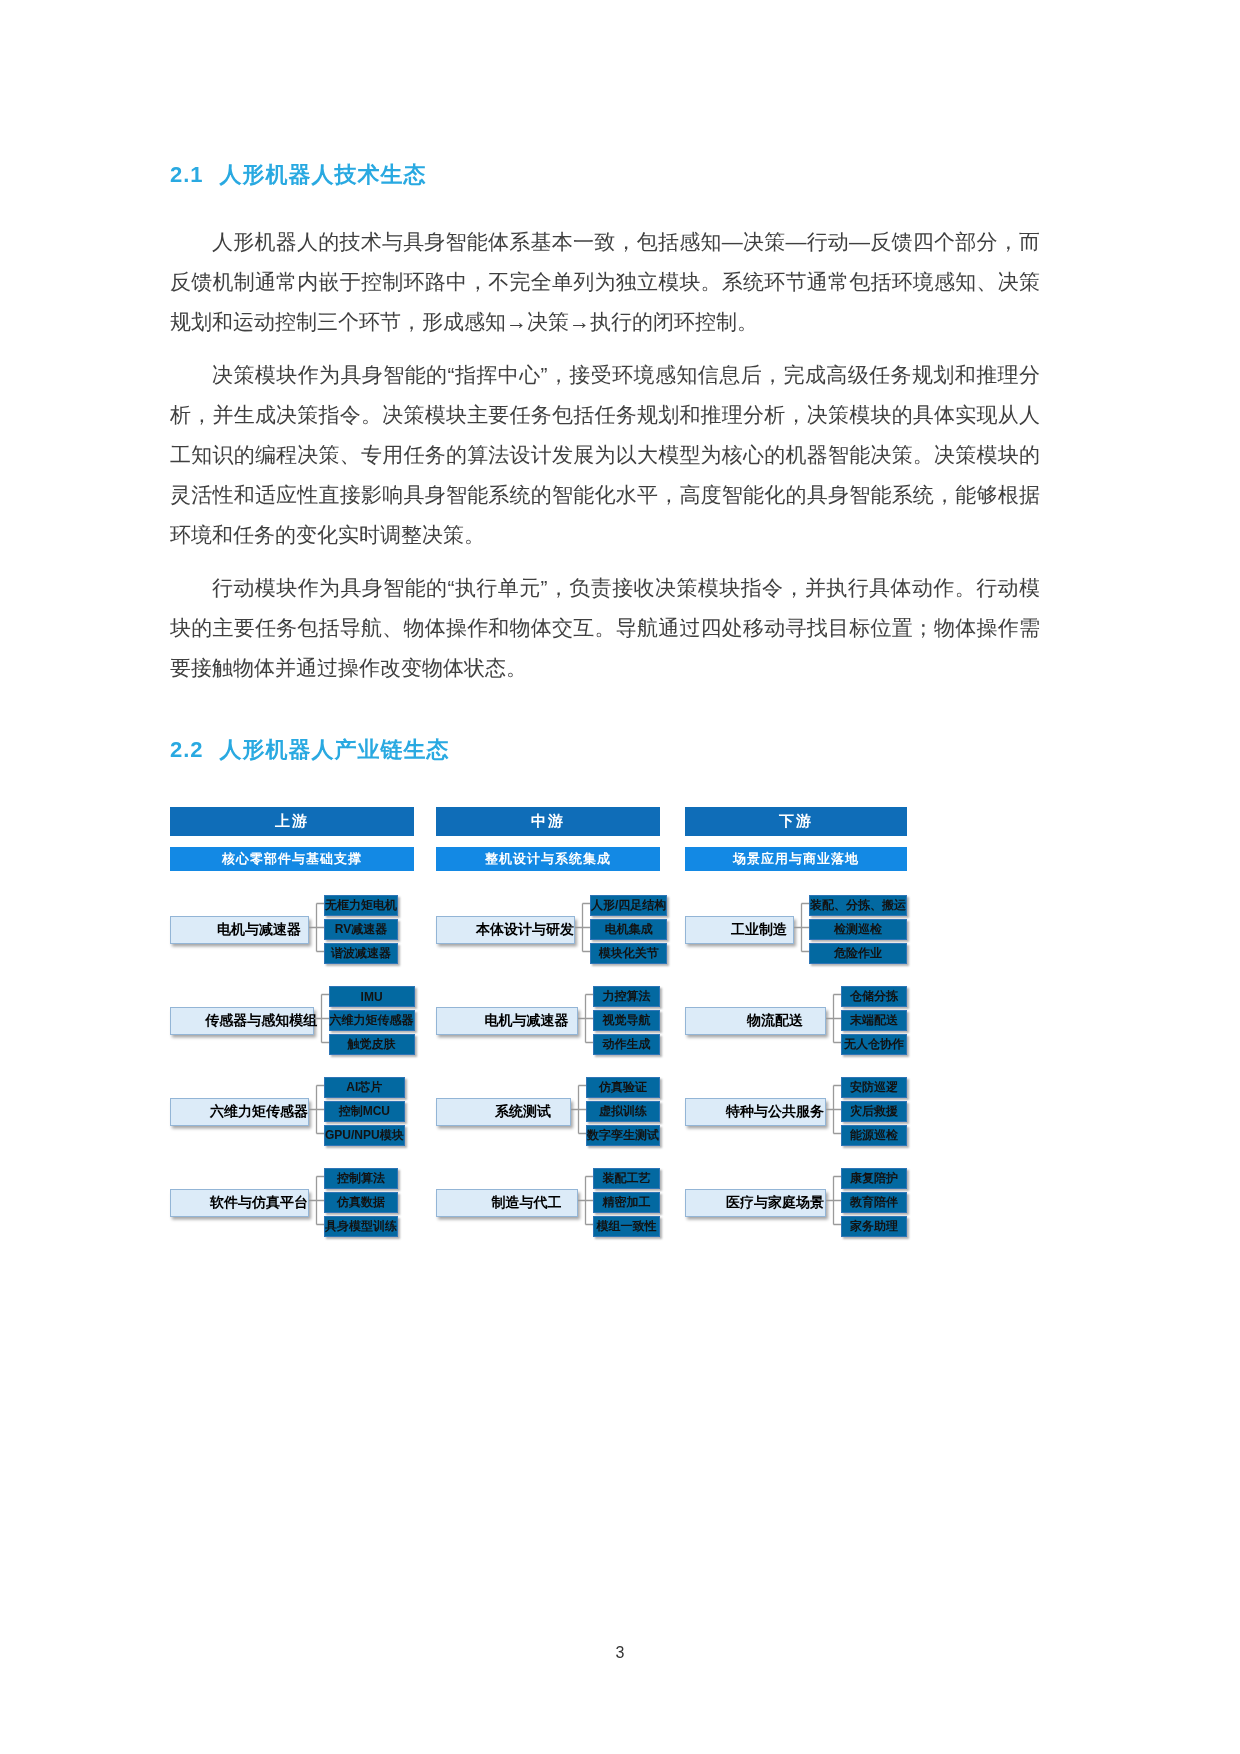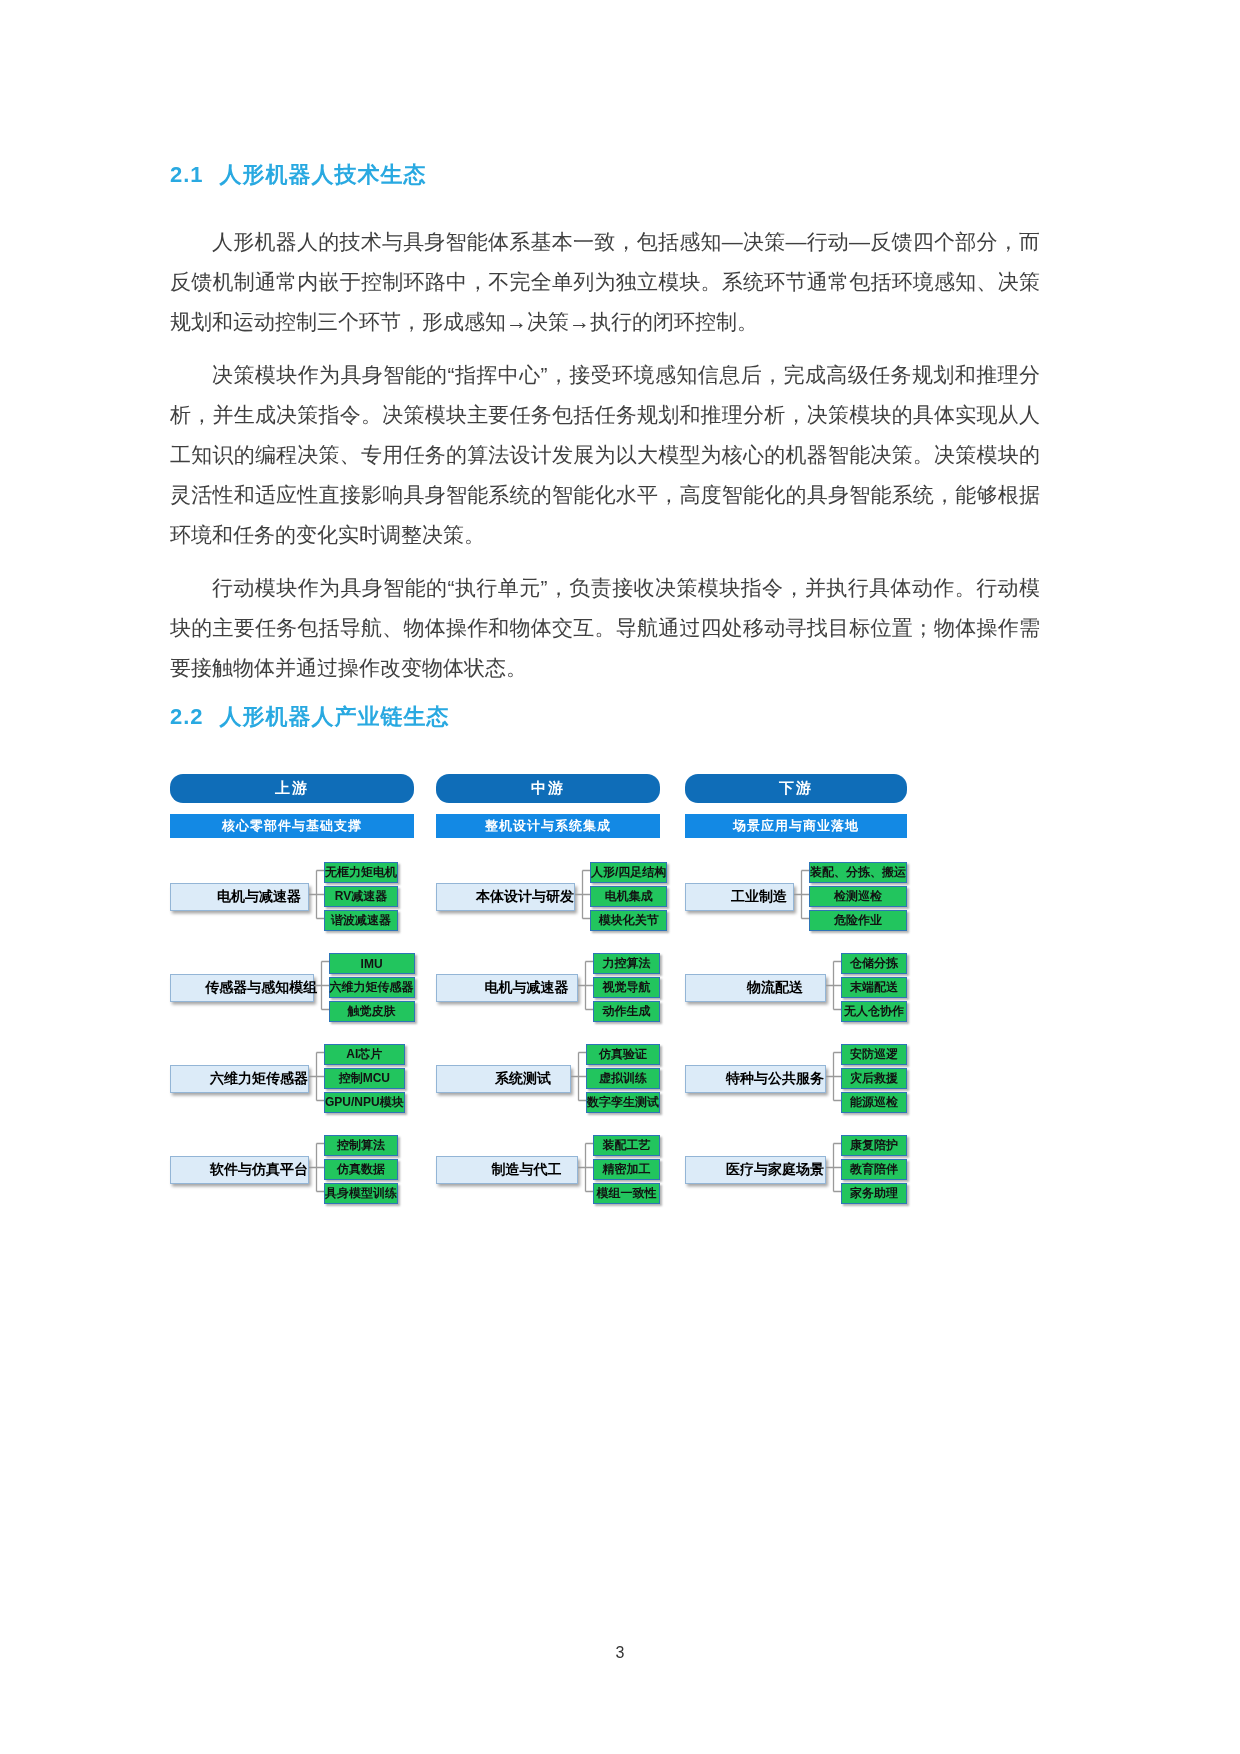--- a/index.html
+++ b/index.html
@@ -5,55 +5,55 @@
   html,body { margin:0; padding:0; background:#ffffff; }
   .page {
     position:relative; width:1240px; height:1754px; background:#ffffff;
     font-family:"Liberation Sans","DejaVu Sans",sans-serif; overflow:hidden;
   }
   .content { position:absolute; left:170px; top:8px; width:870px; }
 
   h1.sec { font-size:22px; font-weight:bold; margin:0; color:var(--accent,#29a9e1); letter-spacing:1px; }
   .sec .secnum { margin-right:16px; }
   #h21 { margin-top:152px; margin-bottom:32px; }
-  #h22 { margin-top:14px; margin-bottom:42px; }
+  #h22 { margin-top:47px; margin-bottom:42px; }
 
   p.body {
     font-size:21px; line-height:40px; color:#3f3f3f;
     text-align:justify; text-indent:42px; margin:0 0 13px 0;
   }
 
   
   .diagram { display:flex; width:738px; }
   .col { display:flex; flex-direction:column; }
   .col-1 { width:244px; margin-right:22px; }
   .col-2 { width:224px; margin-right:25px; }
   .col-3 { width:222px; }
   .col-header {
     height:29px; background:var(--bar1,#0f6db8); color:#fff; font-weight:bold;
     font-size:15px; display:flex; align-items:center; justify-content:center;
-    margin-bottom:11px; letter-spacing:2px;border-radius:13px;
+    margin-bottom:11px; letter-spacing:2px;
   }
   .col-subheader {
     height:24px; background:var(--bar2,#1389e4); color:#ffffff; font-weight:bold;
     font-size:13px; display:flex; align-items:center; justify-content:center;
     margin-bottom:24px; letter-spacing:1px;
   }
   .group { display:flex; align-items:center; height:69px; margin-bottom:22px; }
   .col-1 .group { padding-right:16px; }
   .group-label {
     width:45%; height:26px; background:var(--labelfill,#dcebf8);
     border:1px solid #93b5d6; box-shadow:2px 2.5px 3px rgba(0,0,0,.35);
     display:flex; align-items:center; justify-content:center;
     font-weight:bold; font-size:14px; color:#000000; white-space:nowrap;padding-left:39px;
   }
   .conn { flex:0 0 15px; }
   .items { flex:1; display:flex; flex-direction:column; justify-content:space-between; height:69px; }
   .item {
-    height:21px; background:#22c55e; border:1.6px solid var(--boxborder,#2e75b6);
+    height:21px; background:#0369a1; border:1.6px solid var(--boxborder,#2e75b6);
     box-shadow:1.5px 2px 2px rgba(0,0,0,.3); box-sizing:border-box;
     display:flex; align-items:center; justify-content:center;
     font-weight:bold; font-size:12px; color:#121212; white-space:nowrap;
   }
   .pagenum { position:absolute; bottom:92px; left:0; width:100%; text-align:center; font-size:16px; color:#333; }
 </style>
 </head>
 <body>
 
 <div class="page">

